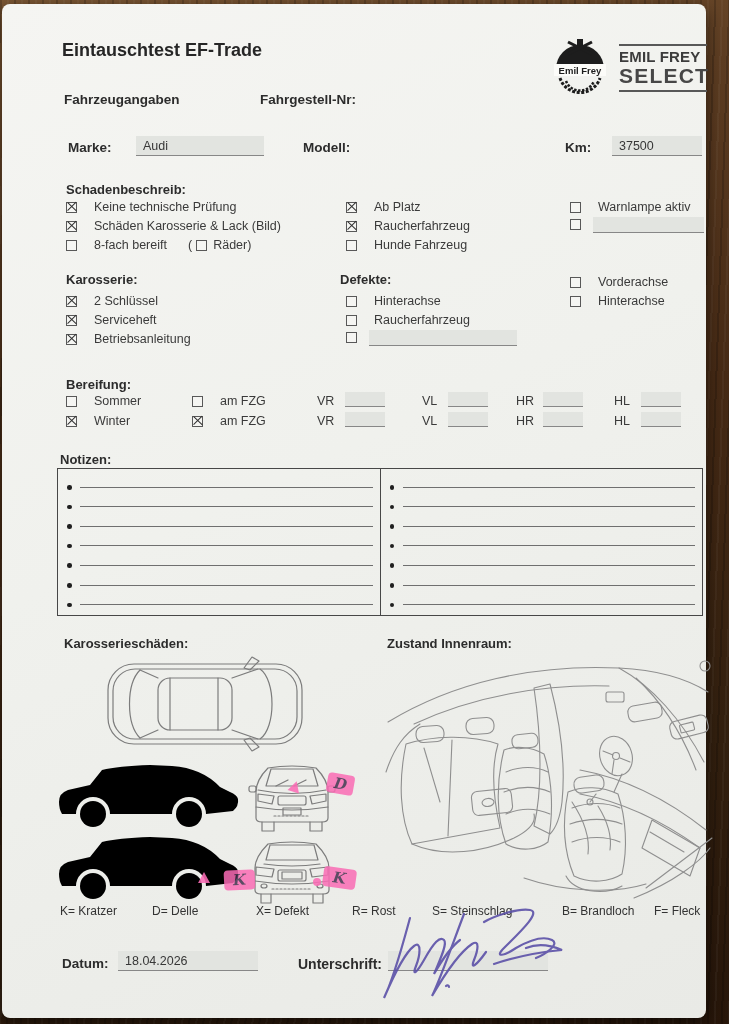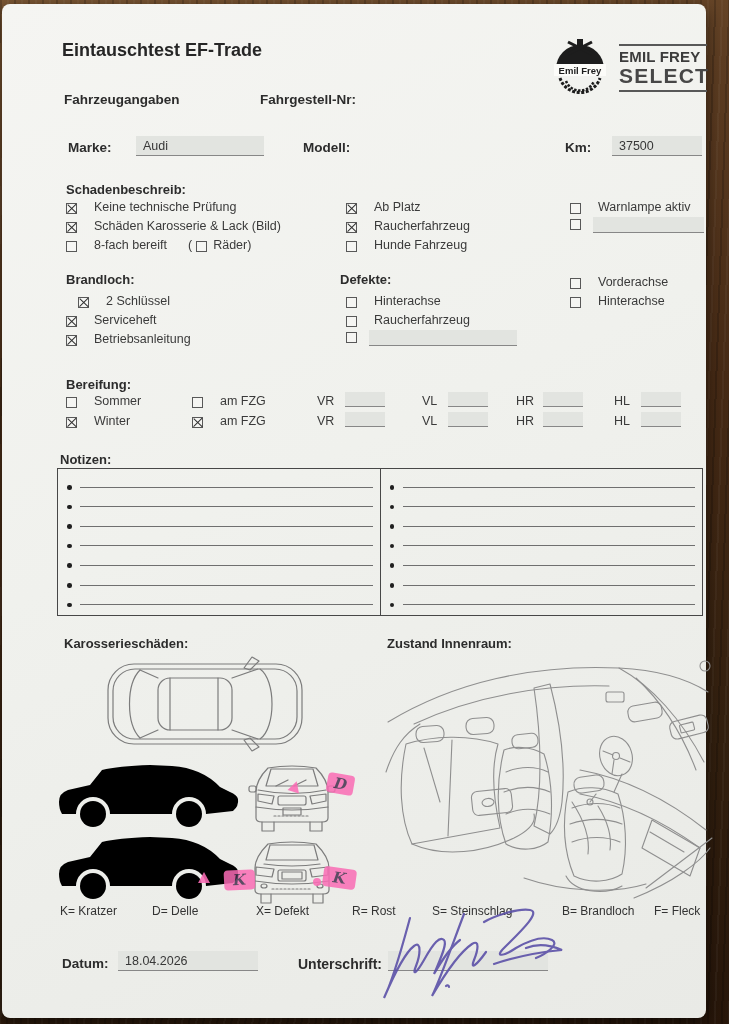--- a/index.html
+++ b/index.html
@@ -9,21 +9,21 @@
         background:linear-gradient(168deg,#7b5734 0%,#5d3d22 18%,#462a15 45%,#33200f 75%,#27160a 100%);}
   .wood::after{content:"";position:absolute;inset:0;
         background:repeating-linear-gradient(92deg,rgba(0,0,0,.18) 0 2px,transparent 2px 7px,rgba(255,255,255,.04) 7px 9px,transparent 9px 14px);}
   .paper{position:absolute;left:2px;top:4px;width:704px;height:1014px;
         background:linear-gradient(155deg,#f5f5f2 0%,#f0f1ed 45%,#e9eae6 100%);
         box-shadow:0 5px 16px rgba(0,0,0,.55);border-radius:8px;}
   .abs{position:absolute;}
   .h1{font-size:18px;font-weight:700;color:#262626;}
   .sec{font-size:13px;font-weight:700;color:#2c2c2c;white-space:nowrap;}
   .txt{font-size:12.5px;color:#3a3a3a;white-space:nowrap;}
-  .cbrow{position:absolute;display:flex;align-items:flex-end;}
+  .cbrow{position:absolute;display:flex;align-items:center;}
   .cb{width:11px;height:11px;border:1.2px solid #585858;background:rgba(255,255,255,.28);
       flex:none;margin-right:17px;position:relative;box-sizing:border-box;}
   .cb.checked::before,.cb.checked::after{content:"";position:absolute;left:-1px;top:3.6px;
       width:11.5px;height:1.3px;background:#303030;}
   .cb.checked::before{transform:rotate(44deg);}
   .cb.checked::after{transform:rotate(-44deg);}
   .field{position:absolute;background:#e2e4e0;border-bottom:1.2px solid #878787;height:20px;
       display:flex;align-items:center;padding:0 7px;font-size:12.5px;color:#373737;box-sizing:border-box;}
   .tfield{height:15px;padding:0 4px;}
   .notes-box{position:absolute;left:55px;top:464px;width:646px;height:148px;
@@ -122,33 +122,33 @@
 
   <div class="cbrow" style="left:568px;top:196px">
     <span class="cb"></span>
     <span class="txt">Warnlampe aktiv</span>
   </div>
   <div class="cbrow" style="left:568px;top:215px">
     <span class="cb"></span>
   </div>
   <div class="field tfield" style="left:591px;top:213px;width:111px;height:16px"></div>
 
-  <div class="abs sec" style="left:64px;top:268px">Brandloch:</div>
+  <div class="abs sec" style="left:64px;top:268px">Karosserie:</div>
   <div class="abs sec" style="left:338px;top:268px">Defekte:</div>
 
   <div class="cbrow" style="left:568px;top:271px">
     <span class="cb"></span>
     <span class="txt">Vorderachse</span>
   </div>
   <div class="cbrow" style="left:568px;top:290px">
     <span class="cb"></span>
     <span class="txt">Hinterachse</span>
   </div>
 
-  <div class="cbrow" style="left:76px;top:290px">
+  <div class="cbrow" style="left:64px;top:290px">
     <span class="cb checked"></span>
     <span class="txt">2 Schlüssel</span>
   </div>
   <div class="cbrow" style="left:64px;top:309px">
     <span class="cb checked"></span>
     <span class="txt">Serviceheft</span>
   </div>
   <div class="cbrow" style="left:64px;top:328px">
     <span class="cb checked"></span>
     <span class="txt">Betriebsanleitung</span>

